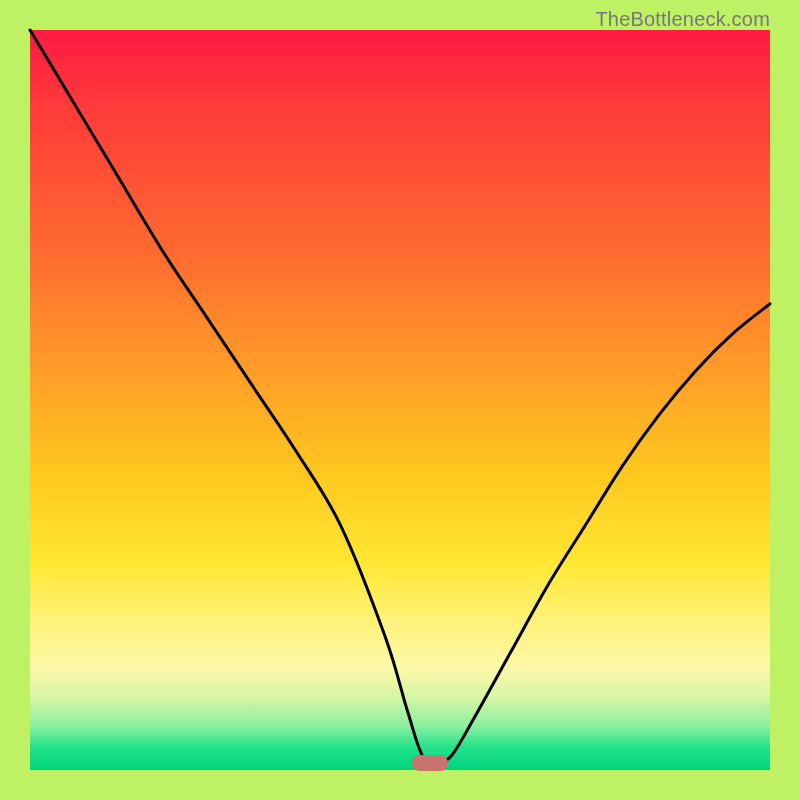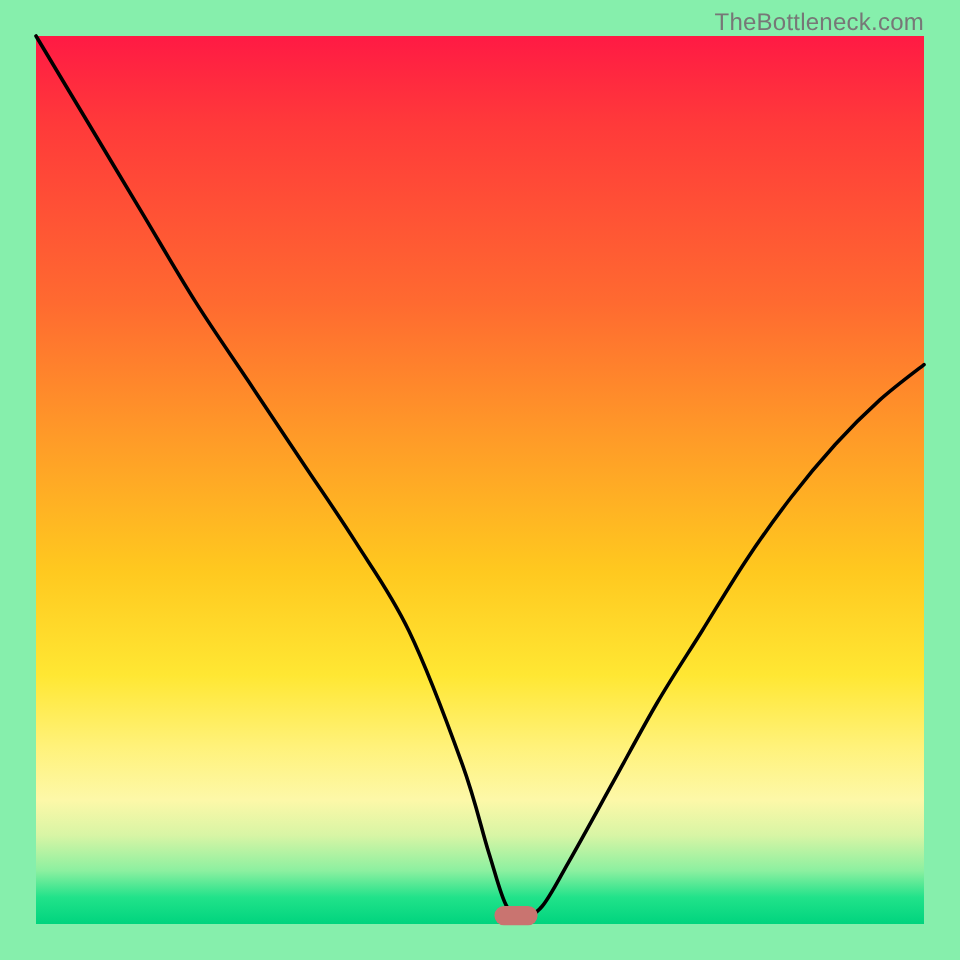--- a/index.html
+++ b/index.html
@@ -8,21 +8,21 @@
     width: 800px;
     height: 800px;
     background: #000;
     overflow: hidden;
     font-family: Arial, Helvetica, sans-serif;
   }
   .chart-container {
     position: relative;
     width: 800px;
     height: 800px;
-    background: #86efac;
+    background: #bef264;
   }
   .plot-area {
     position: absolute;
     left: 30px;
     top: 30px;
     width: 740px;
     height: 740px;
     
     background: linear-gradient(to bottom,
       #ff1a44 0%,

